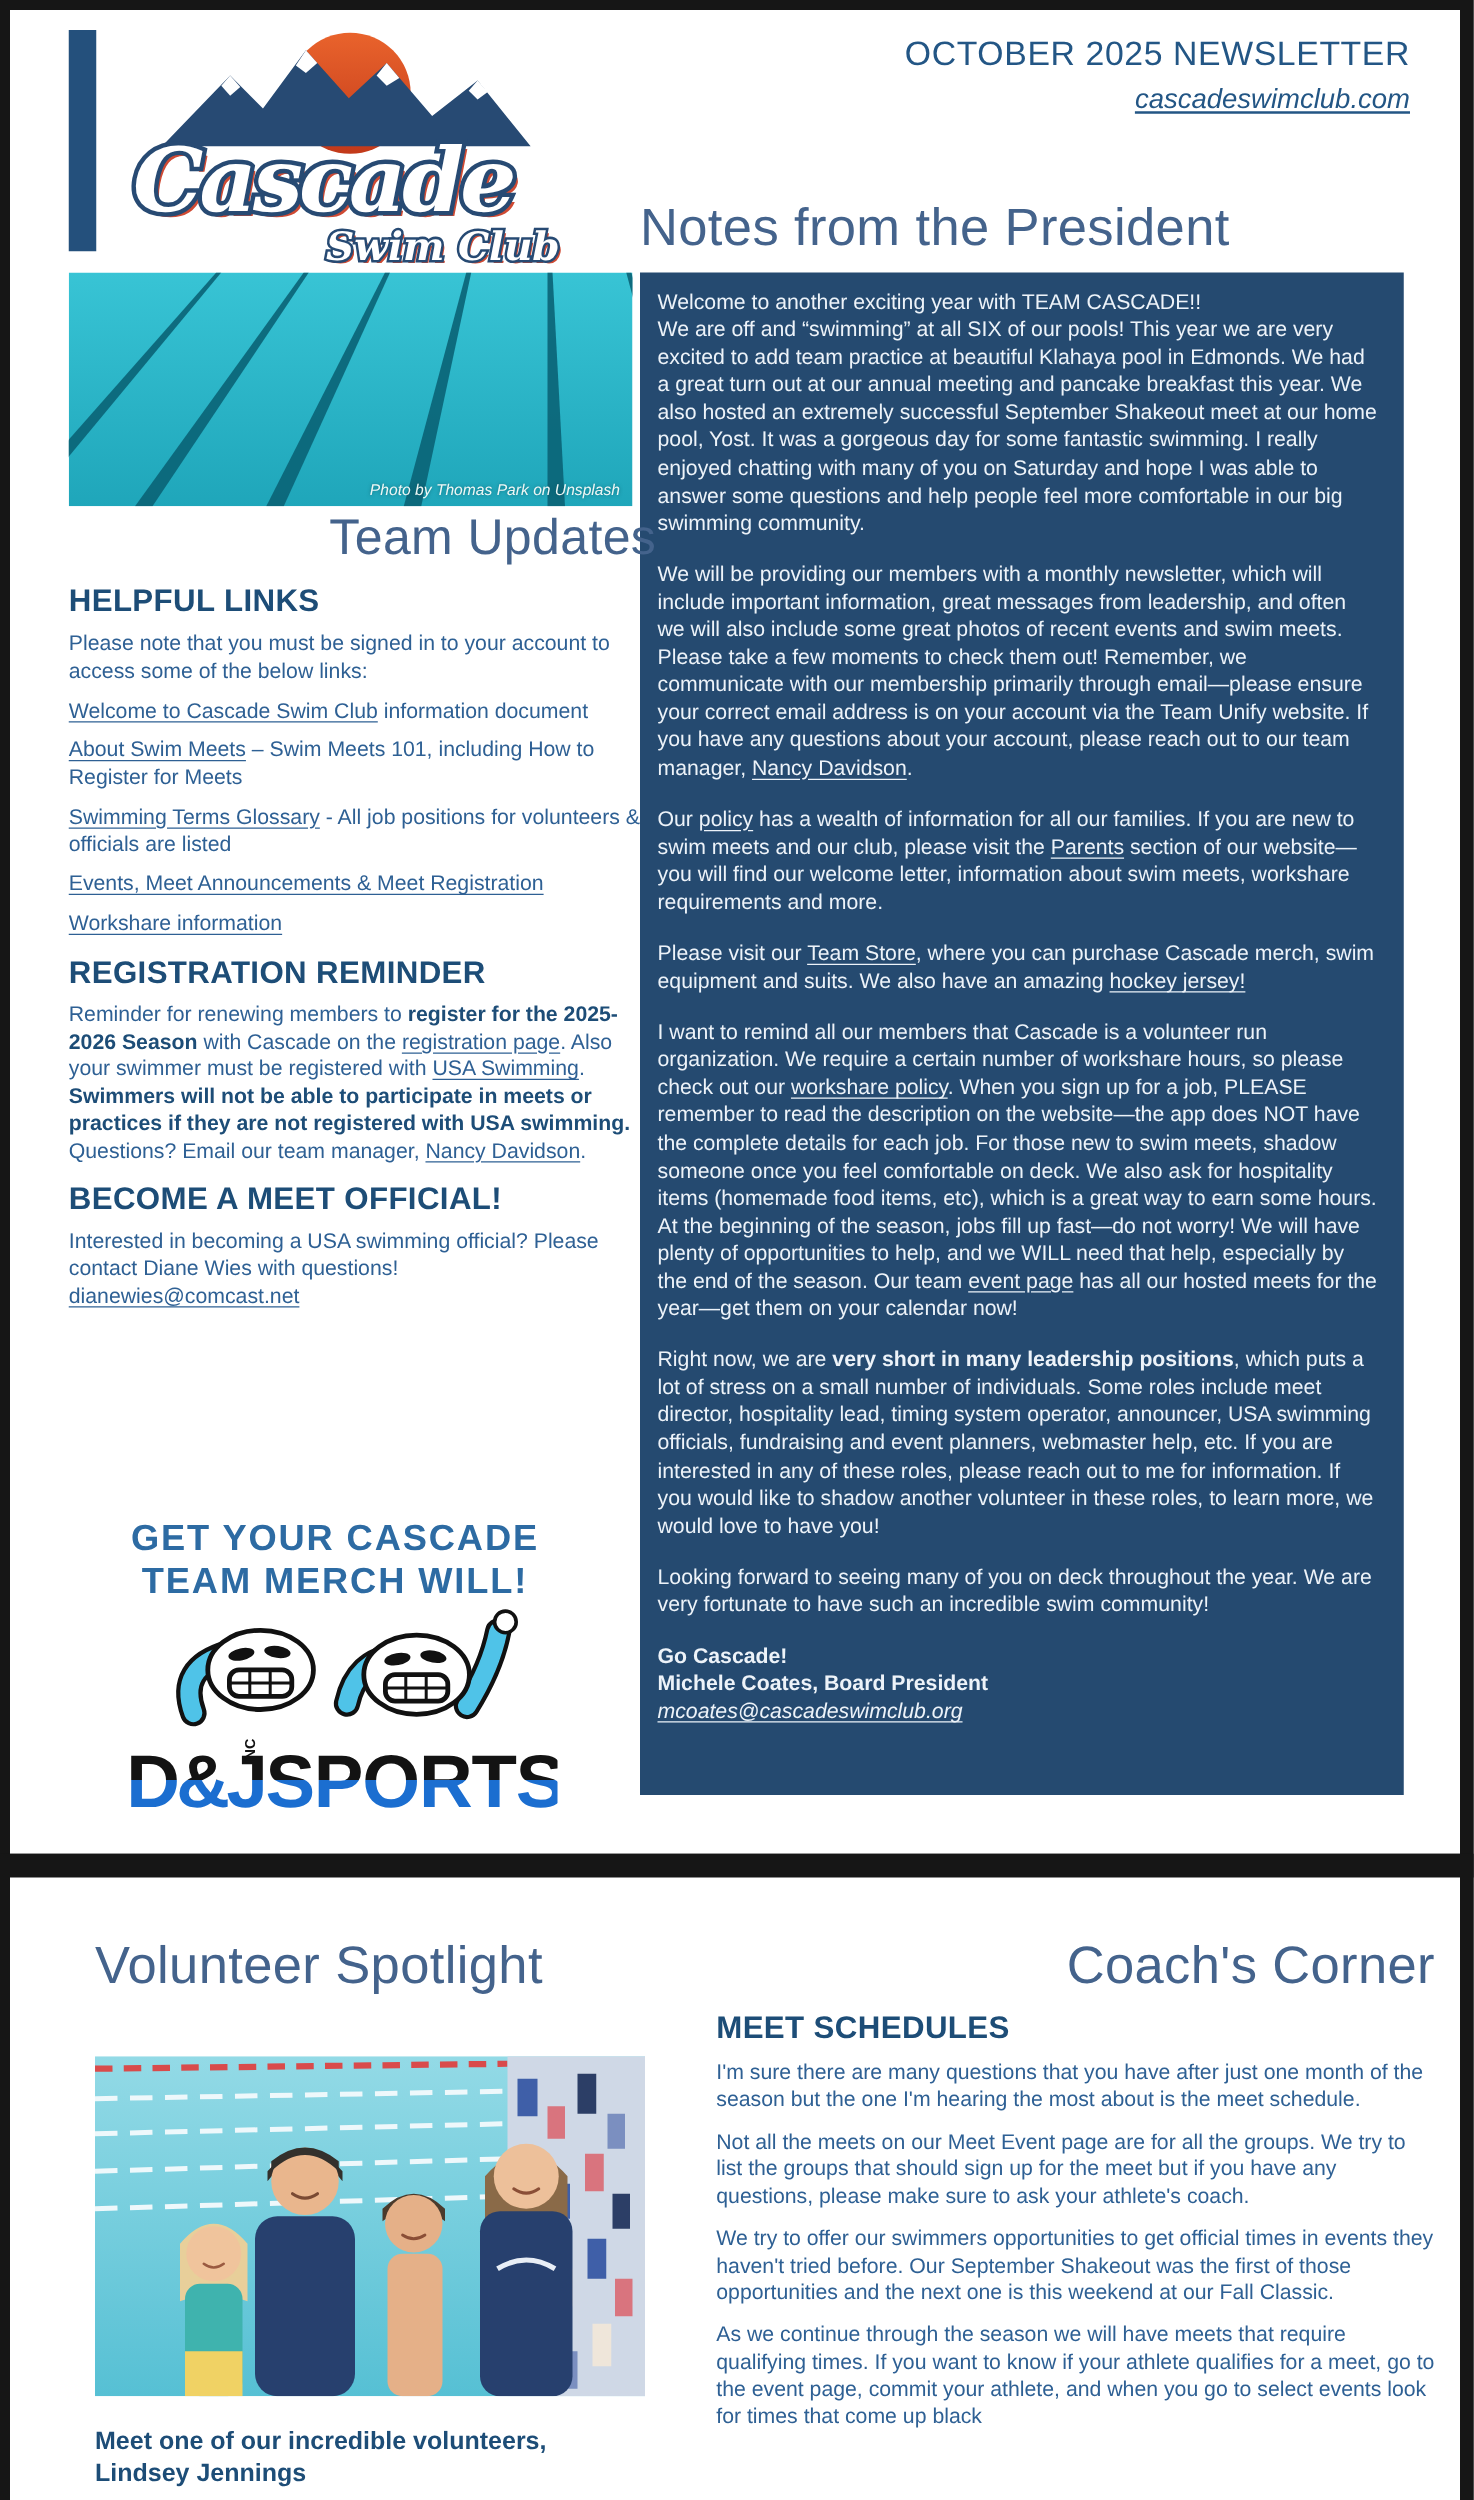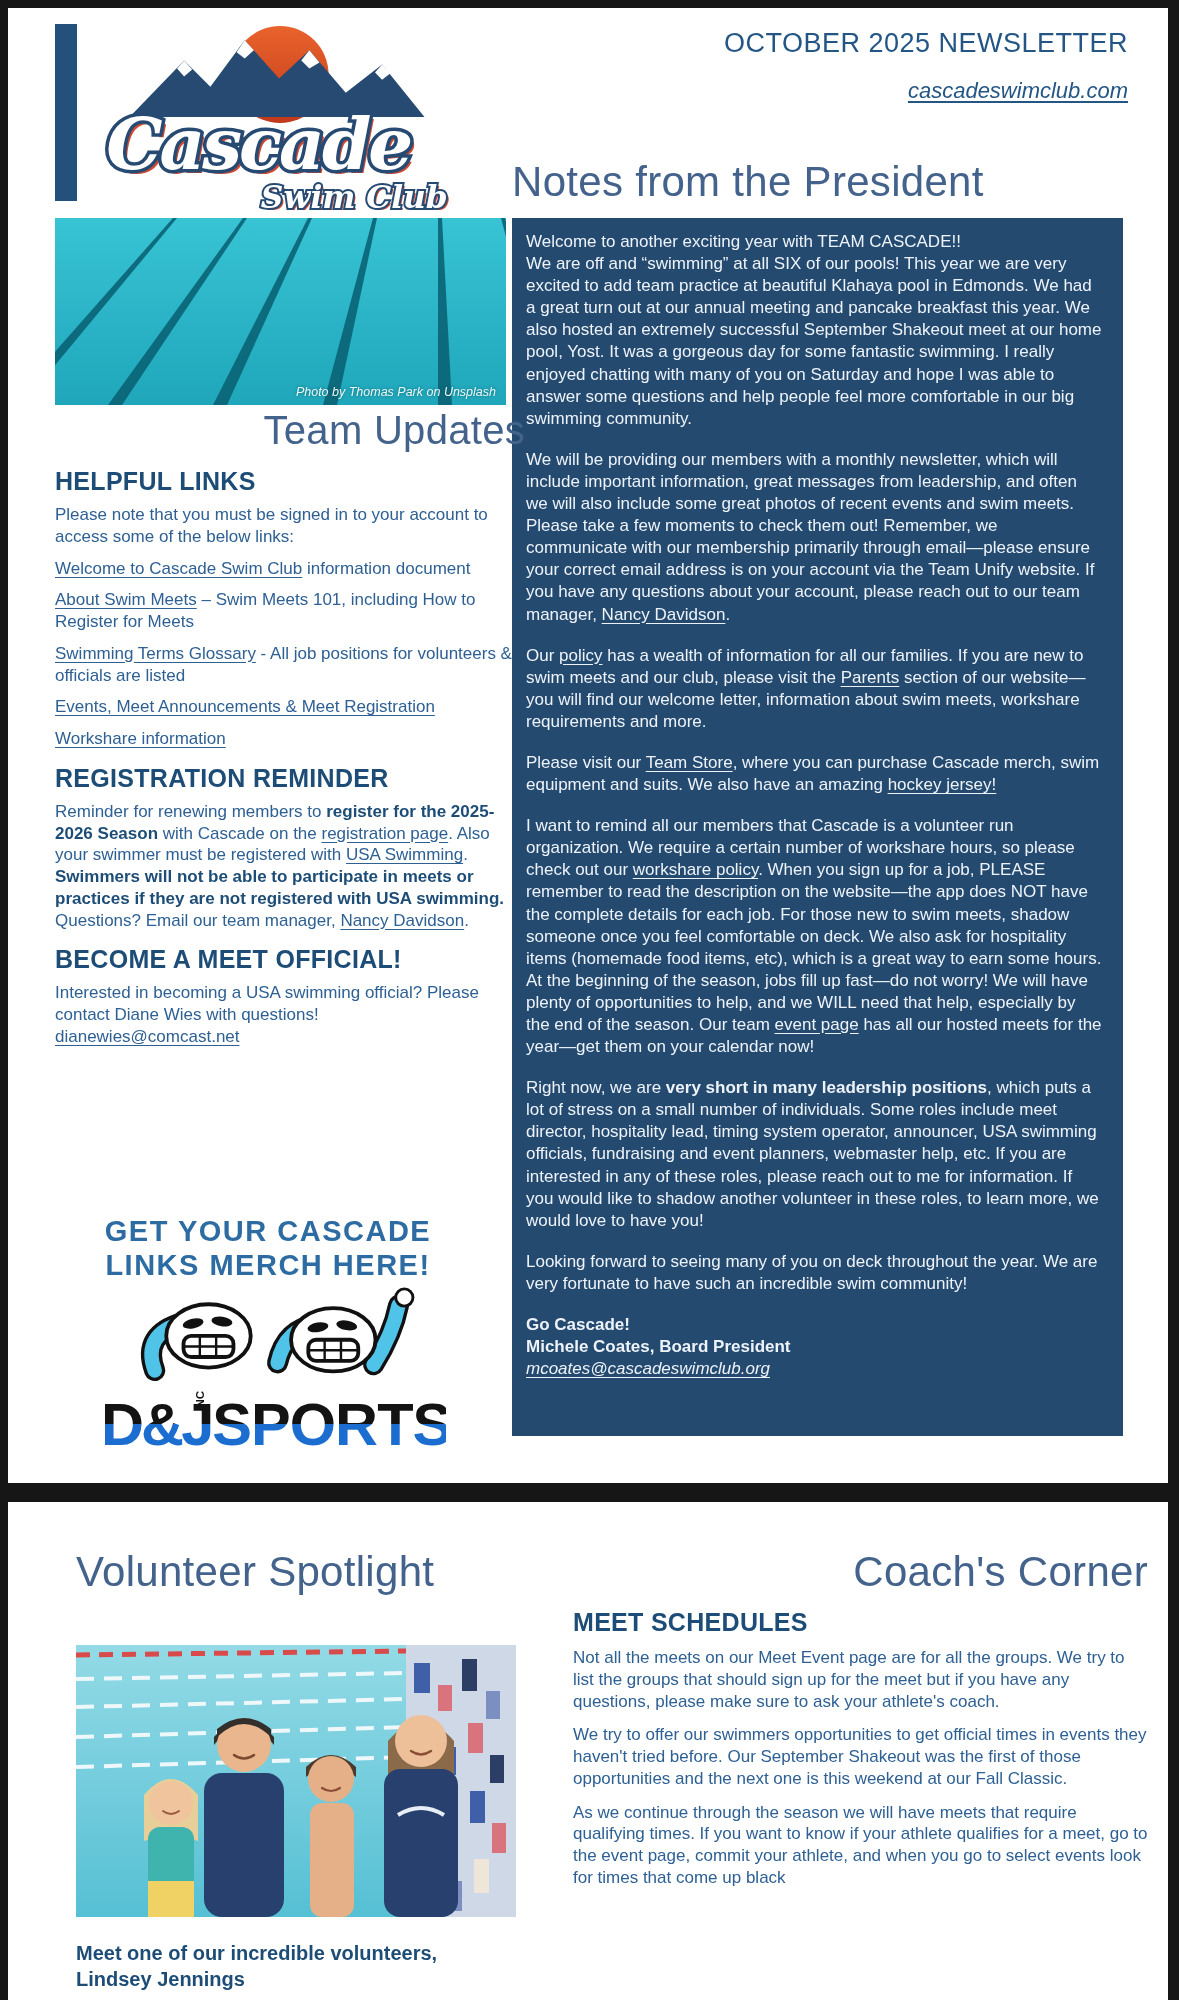--- a/index.html
+++ b/index.html
@@ -24,21 +24,21 @@
   .page1{top:8px;height:1475px;}
   .page2{top:1502px;height:498px;overflow:hidden;}
   .page-gap{position:absolute;left:0;top:1483px;width:1179px;height:19px;background:var(--canvas-bg);}
 
   
   .accent-bar{position:absolute;left:47px;top:16px;width:22px;height:177px;background:#24507c;}
   .logo{position:absolute;left:82px;top:8px;width:366px;height:202px;text-align:center;}
   .logo svg{width:100%;height:100%;display:block;}
   .masthead{position:absolute;right:40px;top:20px;text-align:right;}
   .masthead-title{font-size:27px;color:var(--masthead-navy);letter-spacing:.5px;}
-  .masthead-site{font-size:22px;font-style:italic;text-decoration:underline;text-underline-offset:3px;color:var(--masthead-navy);margin-top:19px;cursor:pointer;}
+  .masthead-site{font-size:22px;font-style:italic;text-decoration:underline;text-underline-offset:3px;color:var(--masthead-navy);margin-top:7px;cursor:pointer;}
 
   
   figure{margin:0;padding:0;}
   .pool-photo{position:absolute;left:47px;top:210px;width:451px;height:187px;}
   .pool-photo svg{width:100%;height:100%;display:block;}
   .photo-credit{position:absolute;right:10px;bottom:6px;font-style:italic;font-size:12.5px;color:#eef7f5;text-shadow:0 0 3px rgba(0,60,70,.5);}
 
   
   .big-heading{font-size:42px;font-weight:400;color:var(--heading-light);margin:0;letter-spacing:.3px;text-align:right;}
   .sec-heading{font-size:25px;font-weight:bold;color:var(--heading-dark);margin:14px 0 8px;letter-spacing:.3px;}
@@ -155,21 +155,21 @@
 
     <h2 class="sec-heading">REGISTRATION REMINDER</h2>
     <p class="body-p"><span class="">Reminder for renewing members to </span><span class="seg-b">register for the 2025-2026 Season</span><span class=""> with Cascade on the </span><span class="seg-l">registration page</span><span class="">. Also your swimmer must be registered with </span><span class="seg-l">USA Swimming</span><span class="">. </span><span class="seg-b">Swimmers will not be able to participate in meets or practices if they are not registered with USA swimming.</span><span class="">  Questions? Email our team manager, </span><span class="seg-l">Nancy Davidson</span><span class="">.</span></p>
 
     <h2 class="sec-heading">BECOME A MEET OFFICIAL!</h2>
     <p class="body-p"><span class="">Interested in becoming a USA swimming official? Please contact Diane Wies with questions!</span><br><span class="seg-l">dianewies@comcast.net</span></p>
   </div>
 
   <div class="merch">
     <div class="merch-line">GET YOUR CASCADE</div>
-    <div class="merch-line">LINKS MERCH HERE!</div>
+    <div class="merch-line">TEAM MERCH WILL!</div>
     <svg class="dj-logo" viewBox="0 0 360 175">
       <defs>
         <linearGradient id="djsplit" gradientUnits="userSpaceOnUse" x1="0" y1="118" x2="0" y2="170">
           <stop offset="0" stop-color="#131313"></stop>
           <stop offset="0.5" stop-color="#131313"></stop>
           <stop offset="0.5" stop-color="#1b6ed0"></stop>
           <stop offset="1" stop-color="#1b6ed0"></stop>
         </linearGradient>
       </defs>
 
@@ -281,18 +281,19 @@
   </figure>
 
   <div class="vol-caption">
     <span>Meet one of our incredible volunteers,</span><br>
     <span>Lindsey Jennings</span>
   </div>
 
   <div class="coach-col">
     <h1 class="big-heading">Coach's Corner</h1>
     <h2 class="sec-heading">MEET SCHEDULES</h2>
+    <p class="body-p">I'm sure there are many questions that you have after just one month of the season but the one I'm hearing the most about is the meet schedule.</p>
     <p class="body-p">Not all the meets on our Meet Event page are for all the groups. We try to list the groups that should sign up for the meet but if you have any questions, please make sure to ask your athlete's coach.</p>
     <p class="body-p">We try to offer our swimmers opportunities to get official times in events they haven't tried before. Our September Shakeout was the first of those opportunities and the next one is this weekend at our Fall Classic.</p>
     <p class="body-p">As we continue through the season we will have meets that require qualifying times. If you want to know if your athlete qualifies for a meet, go to the event page, commit your athlete, and when you go to select events look for times that come up black</p>
   </div>
 
 </section>
 
 </body></html>

